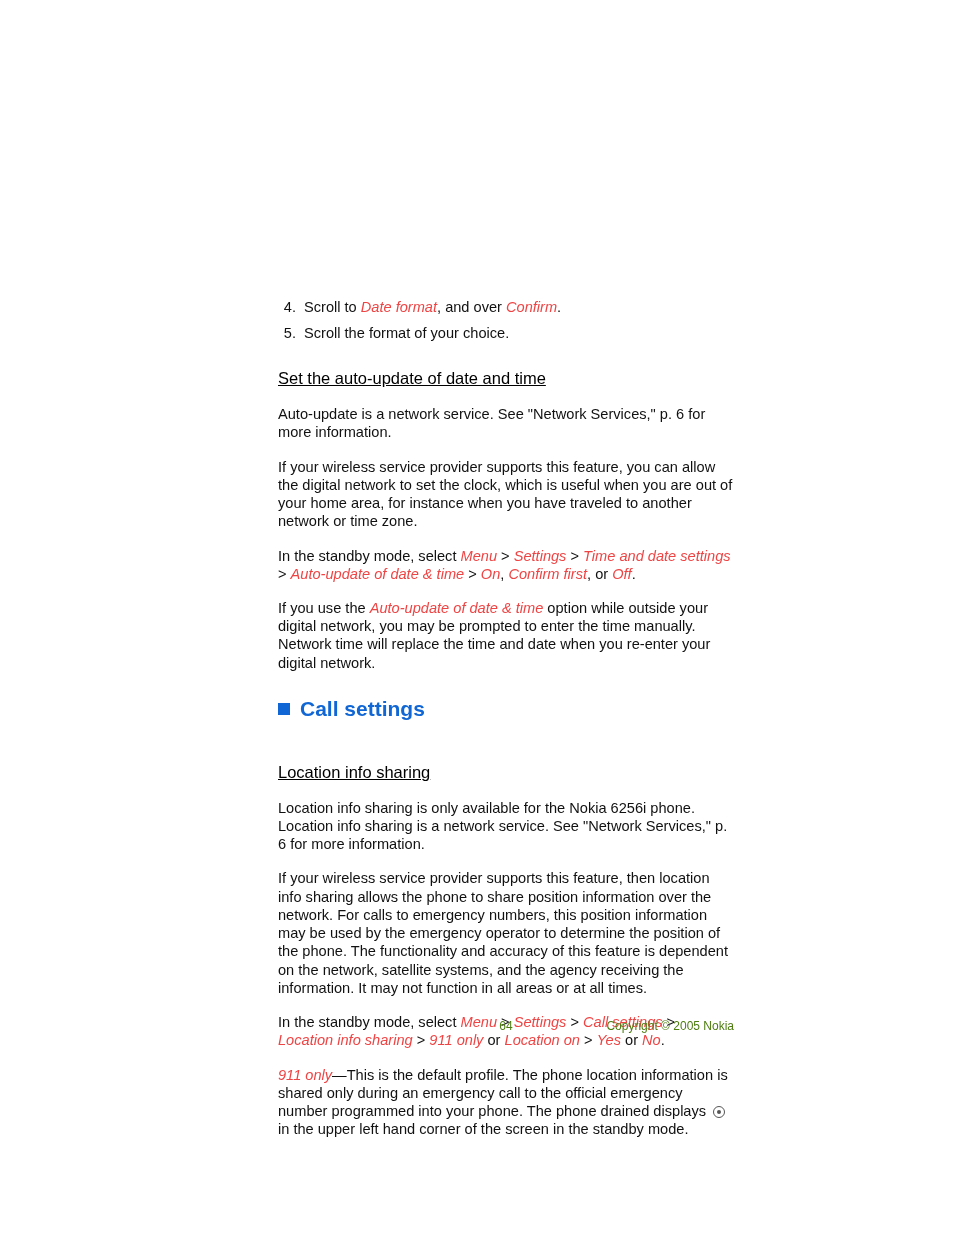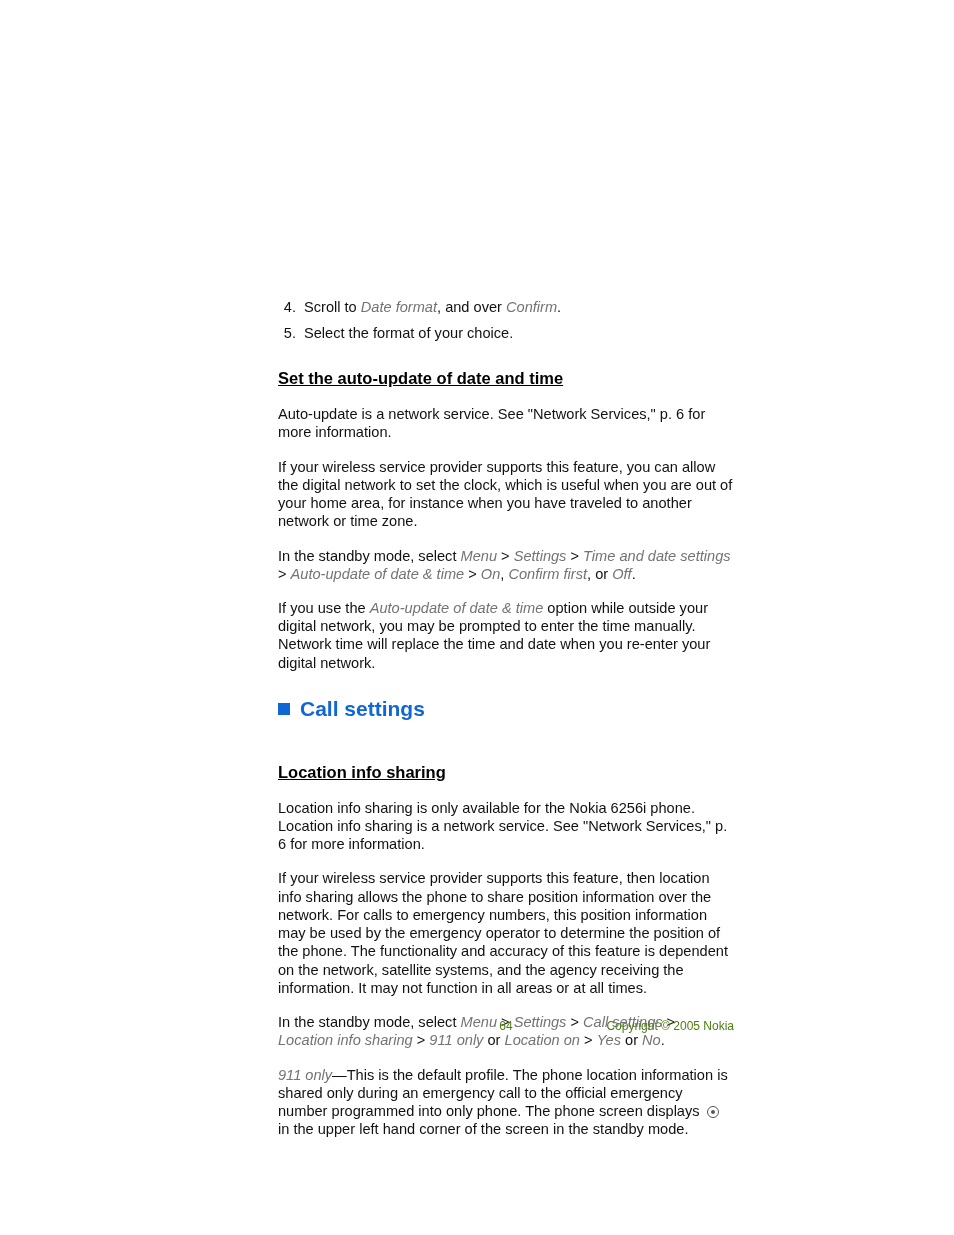--- a/index.html
+++ b/index.html
@@ -29,25 +29,25 @@
   ol.steps {
     margin: 0 0 20px 0;
     padding: 0 0 0 22px;
     list-style: decimal;
     list-style-position: outside;
   }
   ol.steps li {
     padding-left: 4px;
     margin-bottom: 8px;
   }
-  .blue { color: #737373; }
+  .blue { color: #ef4444; }
   .emph { font-style: italic; }
   h2.sub {
     font-size: 16.5px;
-    font-weight: 700;
+    font-weight: 400;
     text-decoration: underline;
     margin: 26px 0 8px 0;
     color: #000;
   }
   p { margin: 16px 0 12px 0; }
   .section-row {
     display: flex;
     align-items: center;
     gap: 10px;
     margin-top: 24px;
@@ -110,21 +110,21 @@
 <body>
 
 <div class="page">
   <div class="content">
 
     <ol class="steps" start="4">
       <li>
         <span>Scroll to </span><span class="blue emph">Date format</span><span>, and over </span><span class="blue emph">Confirm</span><span>.</span>
       </li>
       <li>
-        <span>Select the format of your choice.</span>
+        <span>Scroll the format of your choice.</span>
       </li>
     </ol>
 
     <h2 class="sub">Set the auto-update of date and time</h2>
 
     <p>Auto-update is a network service. See "Network Services," p. 6 for more information.</p>
     <p>If your wireless service provider supports this feature, you can allow the digital network to set the clock, which is useful when you are out of your home area, for instance when you have traveled to another network or time zone.</p>
 
     <p>
       <span>In the standby mode, select </span><span class="blue emph">Menu</span> &gt; <span class="blue emph">Settings</span> &gt; <span class="blue emph">Time and date settings</span> &gt; <span class="blue emph">Auto-update of date &amp; time</span><span> &gt; </span><span class="blue emph">On</span><span>, </span><span class="blue emph">Confirm first</span><span>, or </span><span class="blue emph">Off</span><span>.</span>
@@ -144,21 +144,21 @@
     <h2 class="sub">Location info sharing</h2>
 
     <p>Location info sharing is only available for the Nokia 6256i phone. Location info sharing is a network service. See "Network Services," p. 6 for more information.</p>
     <p>If your wireless service provider supports this feature, then location info sharing allows the phone to share position information over the network. For calls to emergency numbers, this position information may be used by the emergency operator to determine the position of the phone. The functionality and accuracy of this feature is dependent on the network, satellite systems, and the agency receiving the information. It may not function in all areas or at all times.</p>
 
     <p>
       <span>In the standby mode, select </span><span class="blue emph">Menu</span> &gt; <span class="blue emph">Settings</span> &gt; <span class="blue emph">Call settings</span> &gt; <span class="blue emph">Location info sharing</span><span> &gt; </span><span class="blue emph">911 only</span><span> or </span><span class="blue emph">Location on</span><span> &gt; </span><span class="blue emph">Yes</span><span> or </span><span class="blue emph">No</span><span>.</span>
     </p>
 
     <p>
-      <span class="blue emph">911 only</span><span>—This is the default profile. The phone location information is shared only during an emergency call to the official emergency number programmed into only phone. The phone screen displays </span><span class="gps-icon"></span><span> in the upper left hand corner of the screen in the standby mode.</span>
+      <span class="blue emph">911 only</span><span>—This is the default profile. The phone location information is shared only during an emergency call to the official emergency number programmed into your phone. The phone drained displays </span><span class="gps-icon"></span><span> in the upper left hand corner of the screen in the standby mode.</span>
     </p>
 
   </div>
 
   <div class="footer">
     <span class="spacer">.</span>
     <span class="pgno">64</span>
     <span>Copyright © 2005 Nokia</span>
   </div>
 </div>

